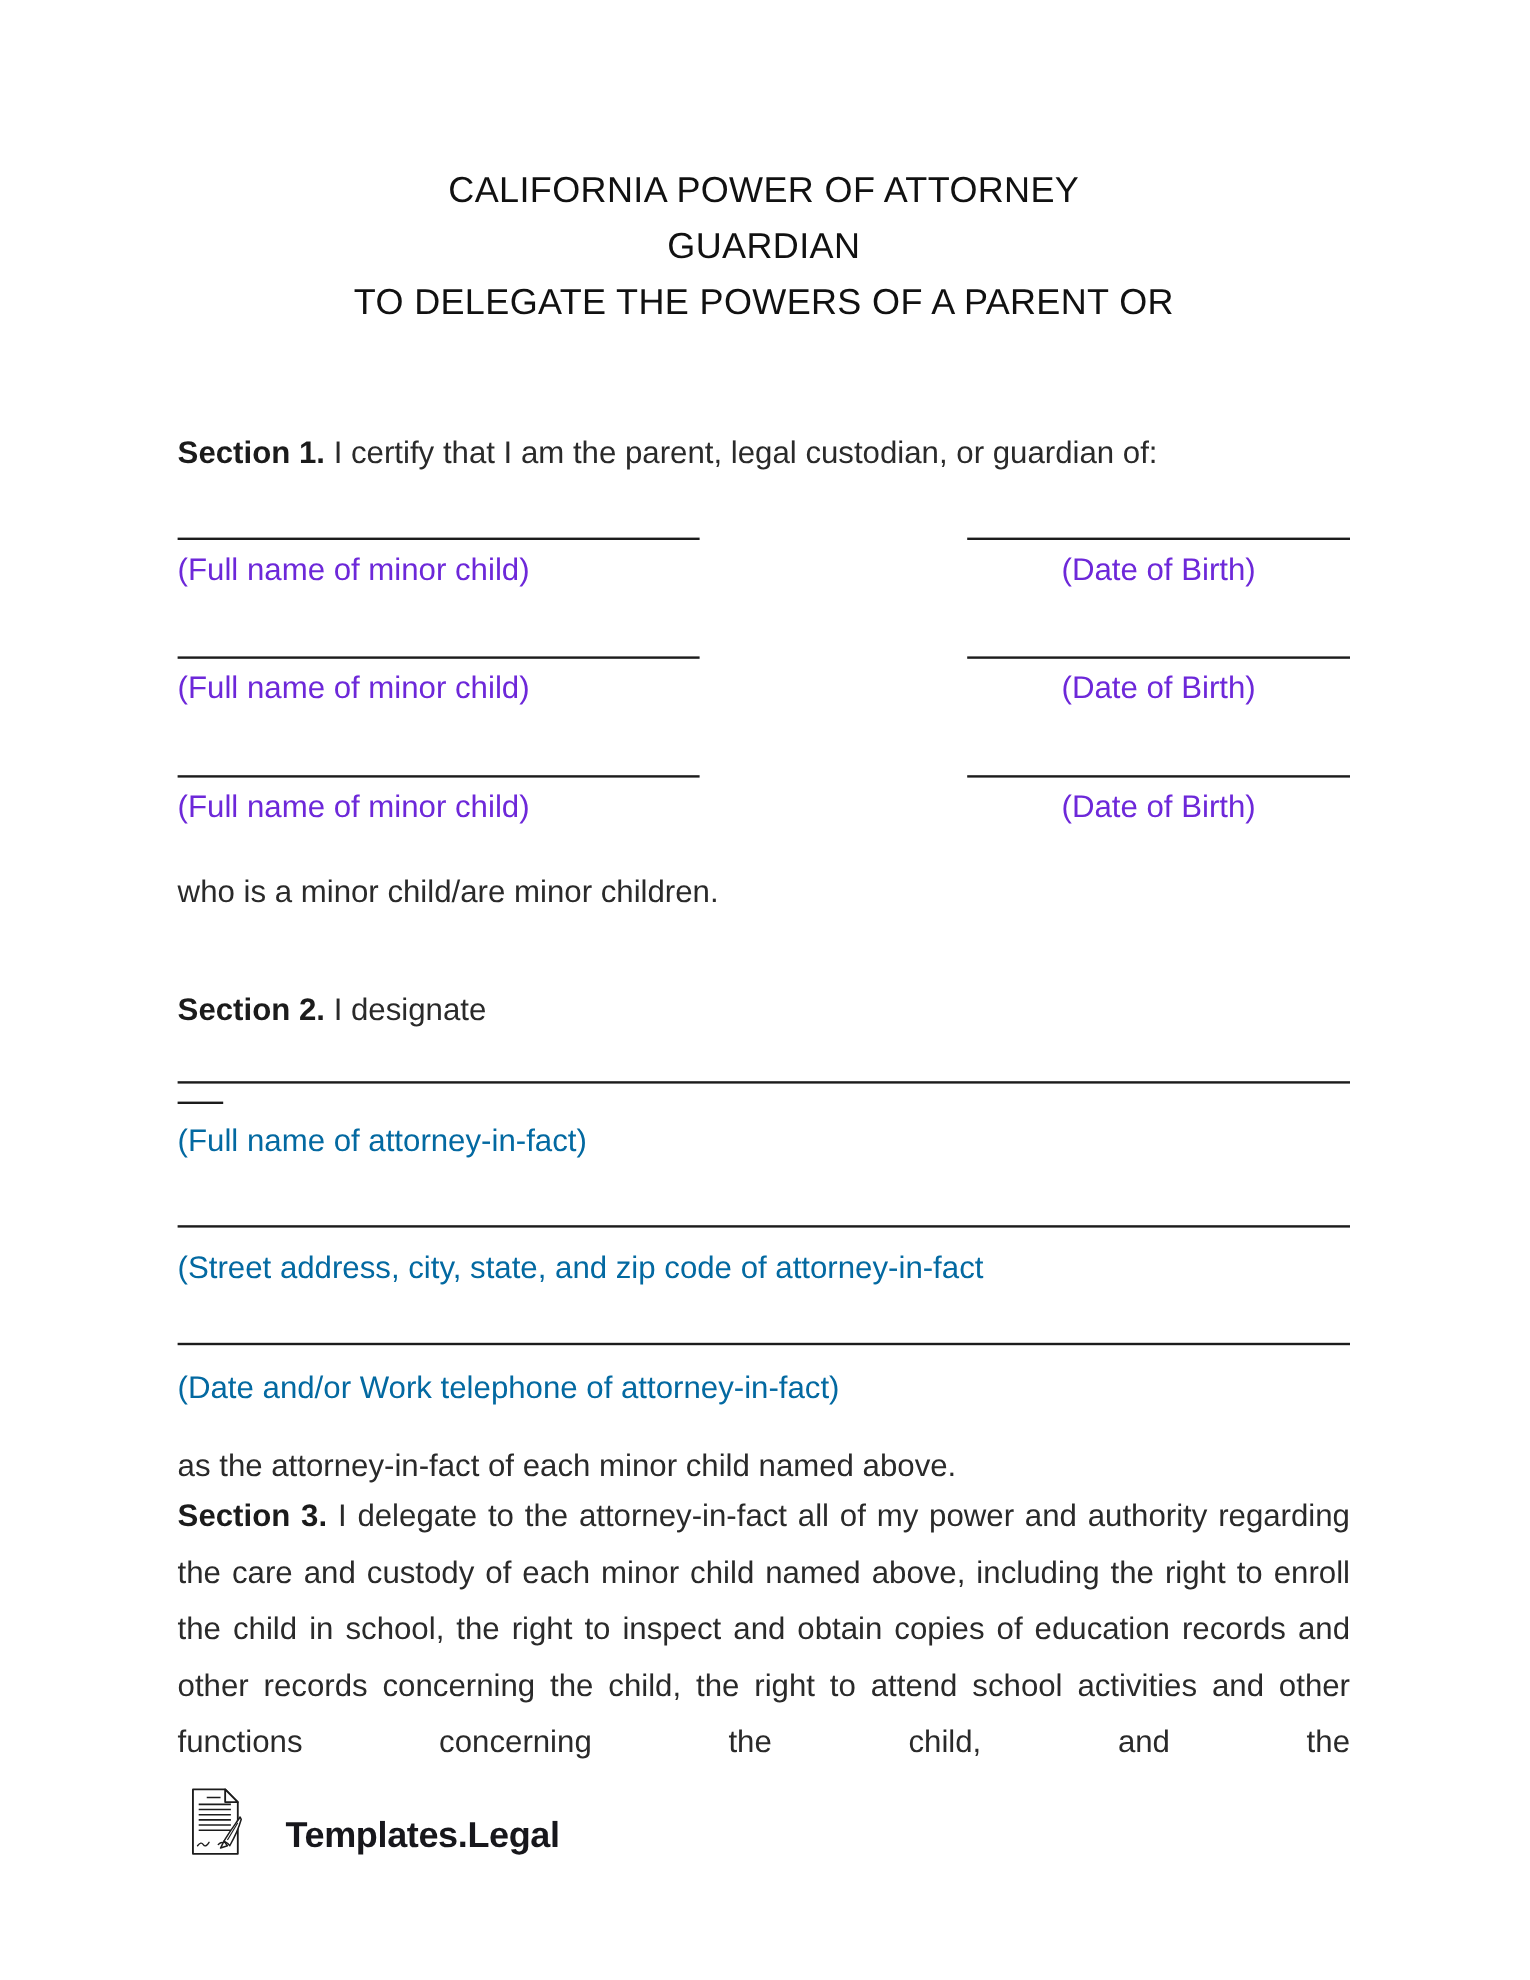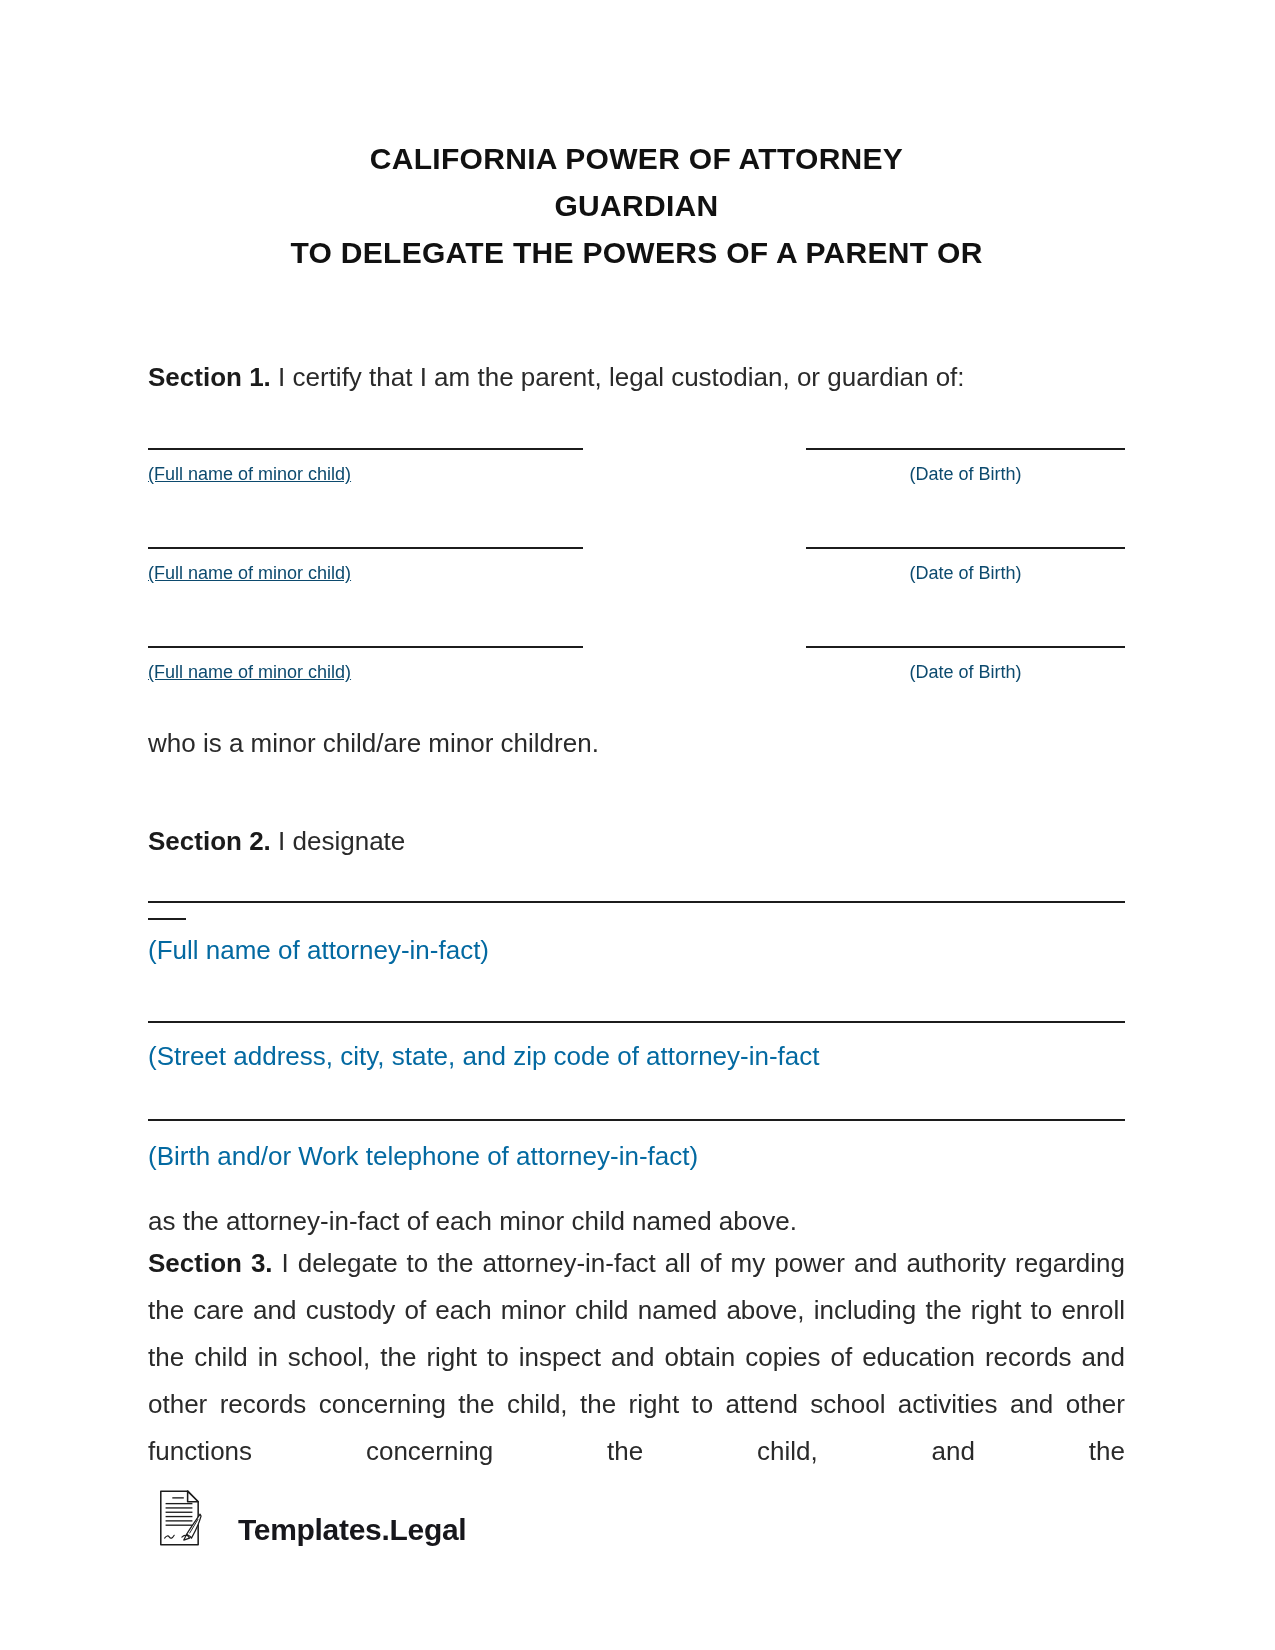--- a/index.html
+++ b/index.html
@@ -16,21 +16,21 @@
     width: 1275px;
     height: 1650px;
     padding: 0 150px 0 148px;
     position: relative;
   }
   .doc-title {
     margin: 0;
     margin-top: 135px;
     text-align: center;
     font-size: 30px;
-    font-weight: bold;
+    font-weight: normal;
     line-height: 47px;
     color: #111111;
     letter-spacing: 0.3px;
   }
   .doc-title .title-line { display: block; }
 
   .para {
     margin: 0;
     font-size: 26px;
     line-height: 38px;
@@ -38,21 +38,21 @@
   }
   .para strong { color: #1b1b1b; }
 
   
   .blank-row { position: relative; height: 2px; }
   .blank-left  { position: absolute; left: 0;    top: 0; width: 435px; height: 2px; background: #1c1c1c; }
   .blank-right { position: absolute; left: 658px; top: 0; width: 319px; height: 2px; background: #1c1c1c; }
   .line-full { width: 977px; height: 2px; background: #1c1c1c; }
   .line-stub { width: 38px;  height: 2px; background: #1c1c1c; margin-top: 15px; }
 
-  .labels-row { position: relative; font-size: 18px; line-height: 32px; color: #0c4a6e; text-decoration: underline; }
+  .labels-row { position: relative; font-size: 26px; line-height: 32px; color: #6d28d9; }
   .label-right { position: absolute; left: 658px; top: 0; width: 319px; text-align: center; }
 
   .field-label {
     margin: 0;
     font-size: 26px;
     line-height: 32px;
     color: #0369a1;
   }
 
   .justified {
@@ -143,21 +143,21 @@
   </p>
 
   <div class="line-full mt-lineA"></div>
   <div class="line-stub"></div>
   <p class="field-label mt-fname">(Full name of attorney-in-fact)</p>
 
   <div class="line-full mt-lineB"></div>
   <p class="field-label mt-street">(Street address, city, state, and zip code of attorney-in-fact</p>
 
   <div class="line-full mt-lineC"></div>
-  <p class="field-label mt-phone">(Birth and/or Work telephone of attorney-in-fact)</p>
+  <p class="field-label mt-phone">(Date and/or Work telephone of attorney-in-fact)</p>
 
   <p class="para mt-asthe">as the attorney-in-fact of each minor child named above.</p>
 
   <p class="para justified mt-s3">
     <strong>Section 3.</strong>
     <span>I delegate to the attorney-in-fact all of my power and authority regarding the care and custody of each minor child named above, including the right to enroll the child in school, the right to inspect and obtain copies of education records and other records concerning the child, the right to attend school activities and other functions concerning the child, and the</span>
   </p>
 
   <div class="footer-brand">
     <svg class="brand-icon" viewBox="0 0 48 60" aria-hidden="true">

